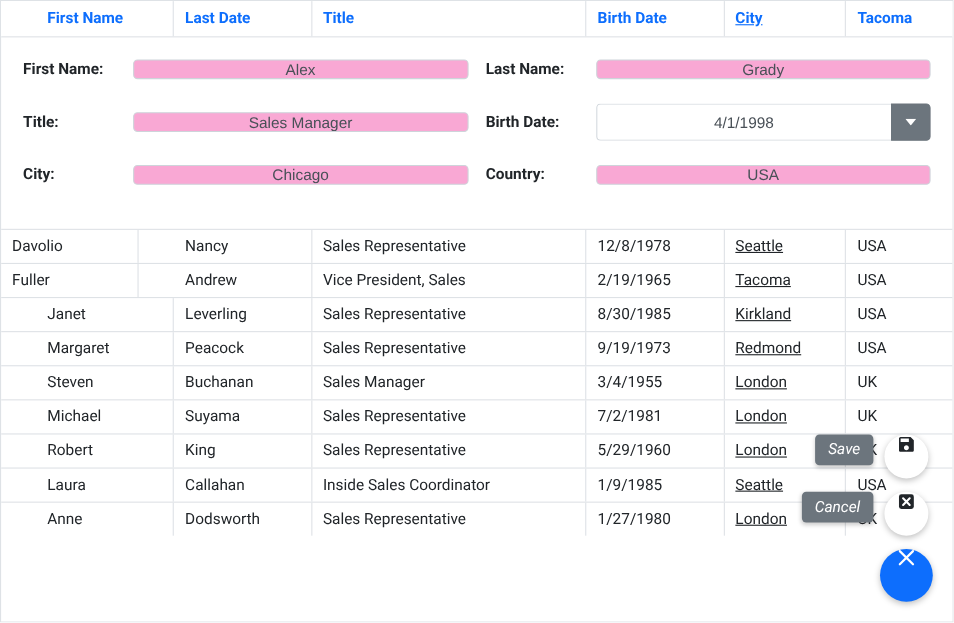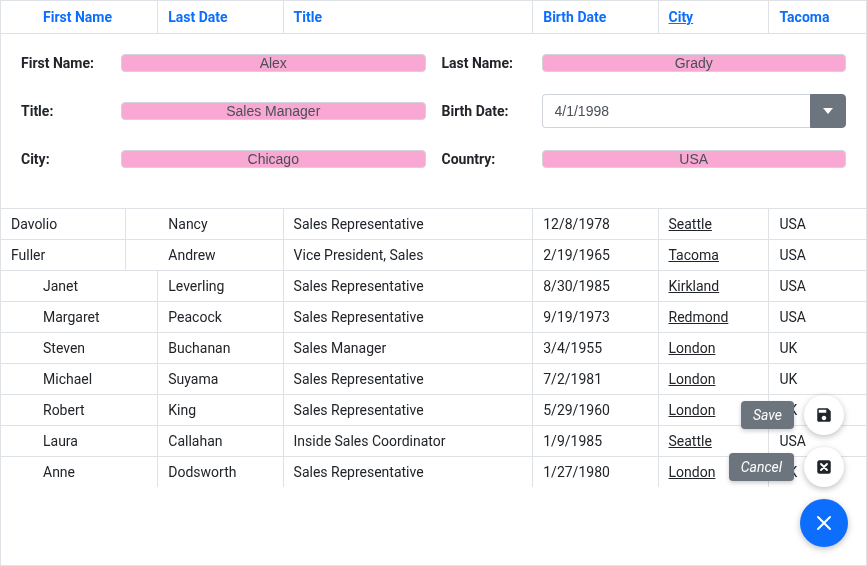--- a/index.html
+++ b/index.html
@@ -17,31 +17,31 @@
 .col-country { width: 100px; }
 
 .edit-form { padding: 20px 20px 40px; border-bottom: 1px solid #dee2e6; }
 .form-row { display: flex; gap: 16px; margin-bottom: 22px; }
 .form-row:last-child { margin-bottom: 0; }
 .form-group { display: flex; align-items: center; width: 50%; }
 .form-label { width: 100px; font-weight: 700; font-size: 14px; }
 .form-input { flex: 1; padding: 0 12px; border: 1px solid #ced4da; border-radius: 4px; font-size: 14px; color: #495057; background: #f9a8d4; text-align: center; }
 
 .date-wrapper { display: flex; flex: 1; }
-.date-input { flex: 1; padding: 8px 12px; border: 1px solid #ced4da; border-right: none; border-radius: 4px 0 0 4px; font-size: 14px; color: #495057; background: #fff; }
+.date-input { flex: 1; padding: 8px 12px; border: 1px solid #ced4da; border-right: none; border-radius: 4px 0 0 4px; font-size: 14px; color: #495057; background: #fff; text-align: center; }
 .date-btn { width: 36px; background: #6c757d; border: 1px solid #6c757d; border-radius: 0 4px 4px 0; display: flex; align-items: center; justify-content: center; cursor: pointer; }
 .date-btn svg { fill: #fff; }
 
 .data-row { display: flex; border-bottom: 1px solid #dee2e6; }
 .data-row:last-child { border-bottom: none; }
 .data-cell { padding: 7px 10px; border-right: 1px solid #dee2e6; font-size: 14px; overflow: hidden; white-space: nowrap; }
 .data-cell:last-child { border-right: none; }
 
 .float-actions { position: absolute; right: 18px; bottom: 18px; display: flex; flex-direction: column; gap: 12px; align-items: center; }
-.action-btn { width: 40px; height: 40px; border-radius: 50%; display: flex; align-items: center; justify-content: center; box-shadow: 0 2px 6px rgba(0,0,0,0.25); cursor: pointer; background: #fff; position: relative; font-style: italic; }
+.action-btn { width: 40px; height: 40px; border-radius: 50%; display: flex; align-items: flex-start; justify-content: center; box-shadow: 0 2px 6px rgba(0,0,0,0.25); cursor: pointer; background: #fff; position: relative; font-style: italic; }
 .action-btn.blue { background: #0d6efd; width: 48px; height: 48px; }
 
 .tooltip { position: absolute; right: 50px; background: #6c757d; color: #fff; padding: 6px 12px; border-radius: 4px; font-size: 14px; white-space: nowrap; box-shadow: 0 2px 4px rgba(0,0,0,0.2); }
 
 svg { display: block; }
 </style>
 </head>
 <body>
 
 <div class="container">

